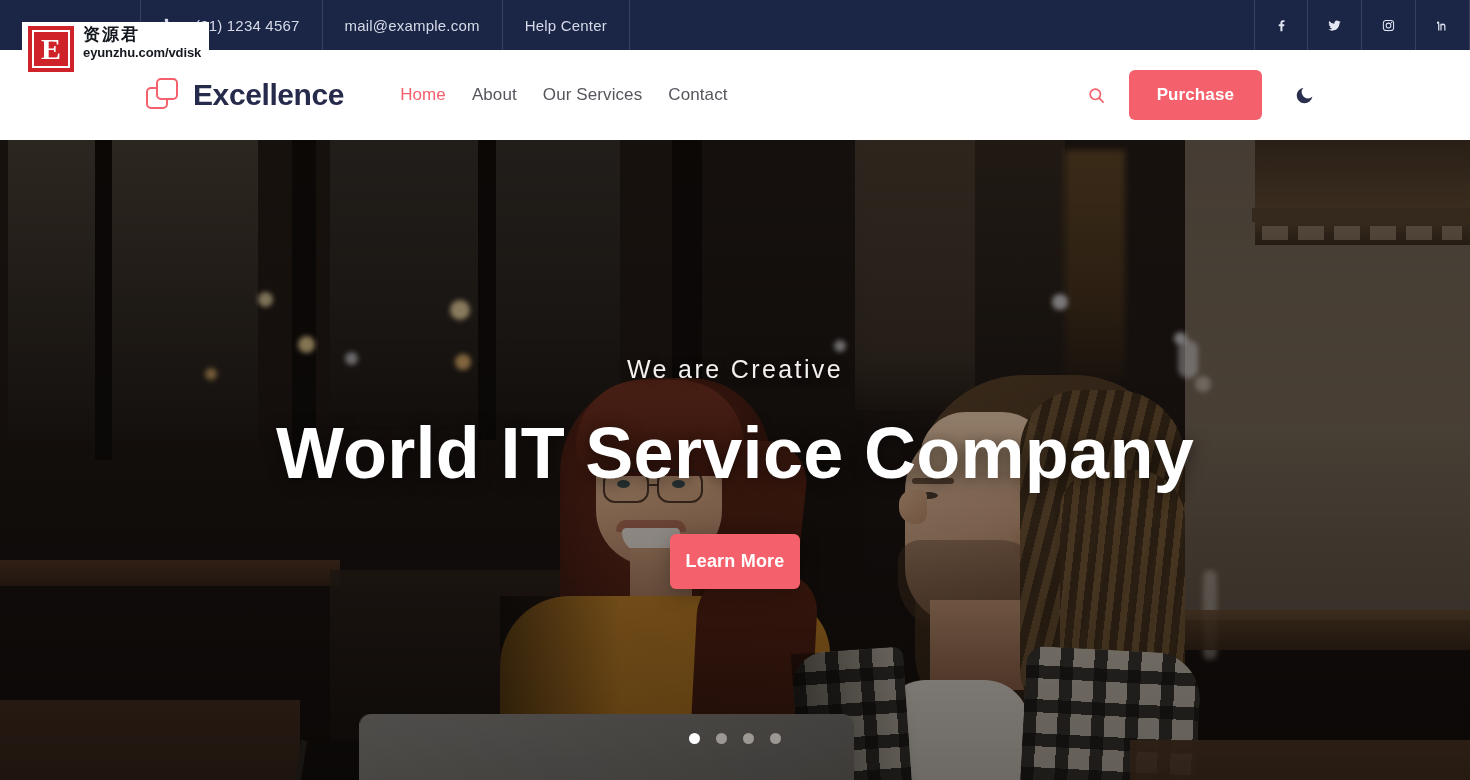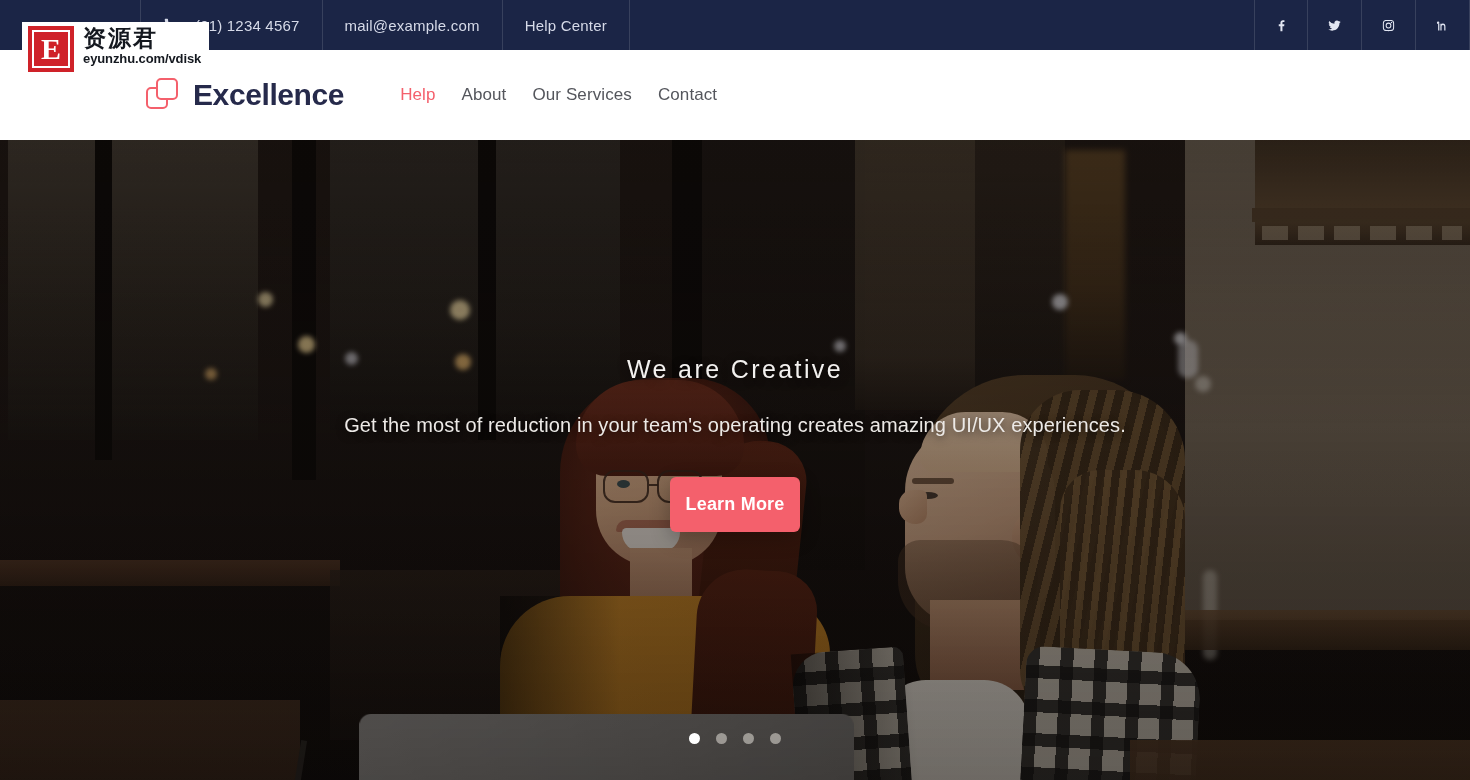--- a/index.html
+++ b/index.html
@@ -377,21 +377,21 @@
   }
   .wm-badge-inner {
     width: 38px; height: 38px; border: 2px solid #ffffff;
     display: flex; align-items: center; justify-content: center;
     color: #ffffff; font-family: "Liberation Serif", serif;
     font-size: 30px; font-weight: 700; line-height: 1;
   }
   .wm-text { display: flex; flex-direction: column; }
   .wm-cn {
     font-family: "DejaVu Sans", sans-serif;
-    font-size: 23px; font-weight: 700; color: #14181f;
+    font-size: 17px; font-weight: 700; color: #14181f;
     letter-spacing: 2px; line-height: 1.05;
   }
   .wm-url {
     font-size: 13px; font-weight: 700; color: #14181f;
     letter-spacing: -.1px; margin-top: 1px;
   }
 </style>
 </head>
 <body>
 
@@ -440,24 +440,38 @@
 
   <div class="navbar">
     <div class="brand">
       <span class="brand-mark">
         <span class="sq sq1"></span>
           <span class="sq sq2"></span>
       </span>
       <span class="brand-name">Excellence</span>
     </div>
     <div class="nav-links">
-      <a class="nav-link active">Help</a>
+      <a class="nav-link active">Home</a>
       <a class="nav-link">About</a>
       <a class="nav-link">Our Services</a>
       <a class="nav-link">Contact</a>
+    </div>
+    <div class="nav-right">
+      <span class="search-btn">
+        <svg viewBox="0 0 24 24">
+            <circle cx="10.5" cy="10.5" r="6.5"></circle>
+            <line x1="15.4" y1="15.4" x2="21" y2="21"></line>
+          </svg>
+      </span>
+      <button class="purchase-btn">Purchase</button>
+      <span class="moon-btn">
+        <svg viewBox="0 0 24 24">
+            <path d="M21 13.2A9 9 0 1 1 10.8 3a7.2 7.2 0 1 0 10.2 10.2z"></path>
+          </svg>
+      </span>
     </div>
   </div>
 
   <div class="hero">
 
     <div class="scene">
       <div class="layer bg-base"></div>
       <div class="layer bg-window-l"></div>
       <div class="layer bg-window-m"></div>
       <div class="layer bg-door-dark"></div>
@@ -528,21 +542,21 @@
       <div class="layer cup-l-straw"></div>
 
       <div class="layer lap-lid"></div>
 
     </div>
 
     <div class="hero-overlay"></div>
 
     <div class="hero-content">
       <div class="hero-sub-top">We are Creative</div>
-      <p class="hero-desc">Get the most of reduction in your team's operating creates amazing UI/UX experiences.</p>
+      <h1 class="hero-title">World IT Service Company</h1>
       <button class="hero-cta">Learn More</button>
     </div>
 
     <div class="hero-dots">
       <span class="dot active"></span>
       <span class="dot"></span>
       <span class="dot"></span>
       <span class="dot"></span>
     </div>
   </div>

